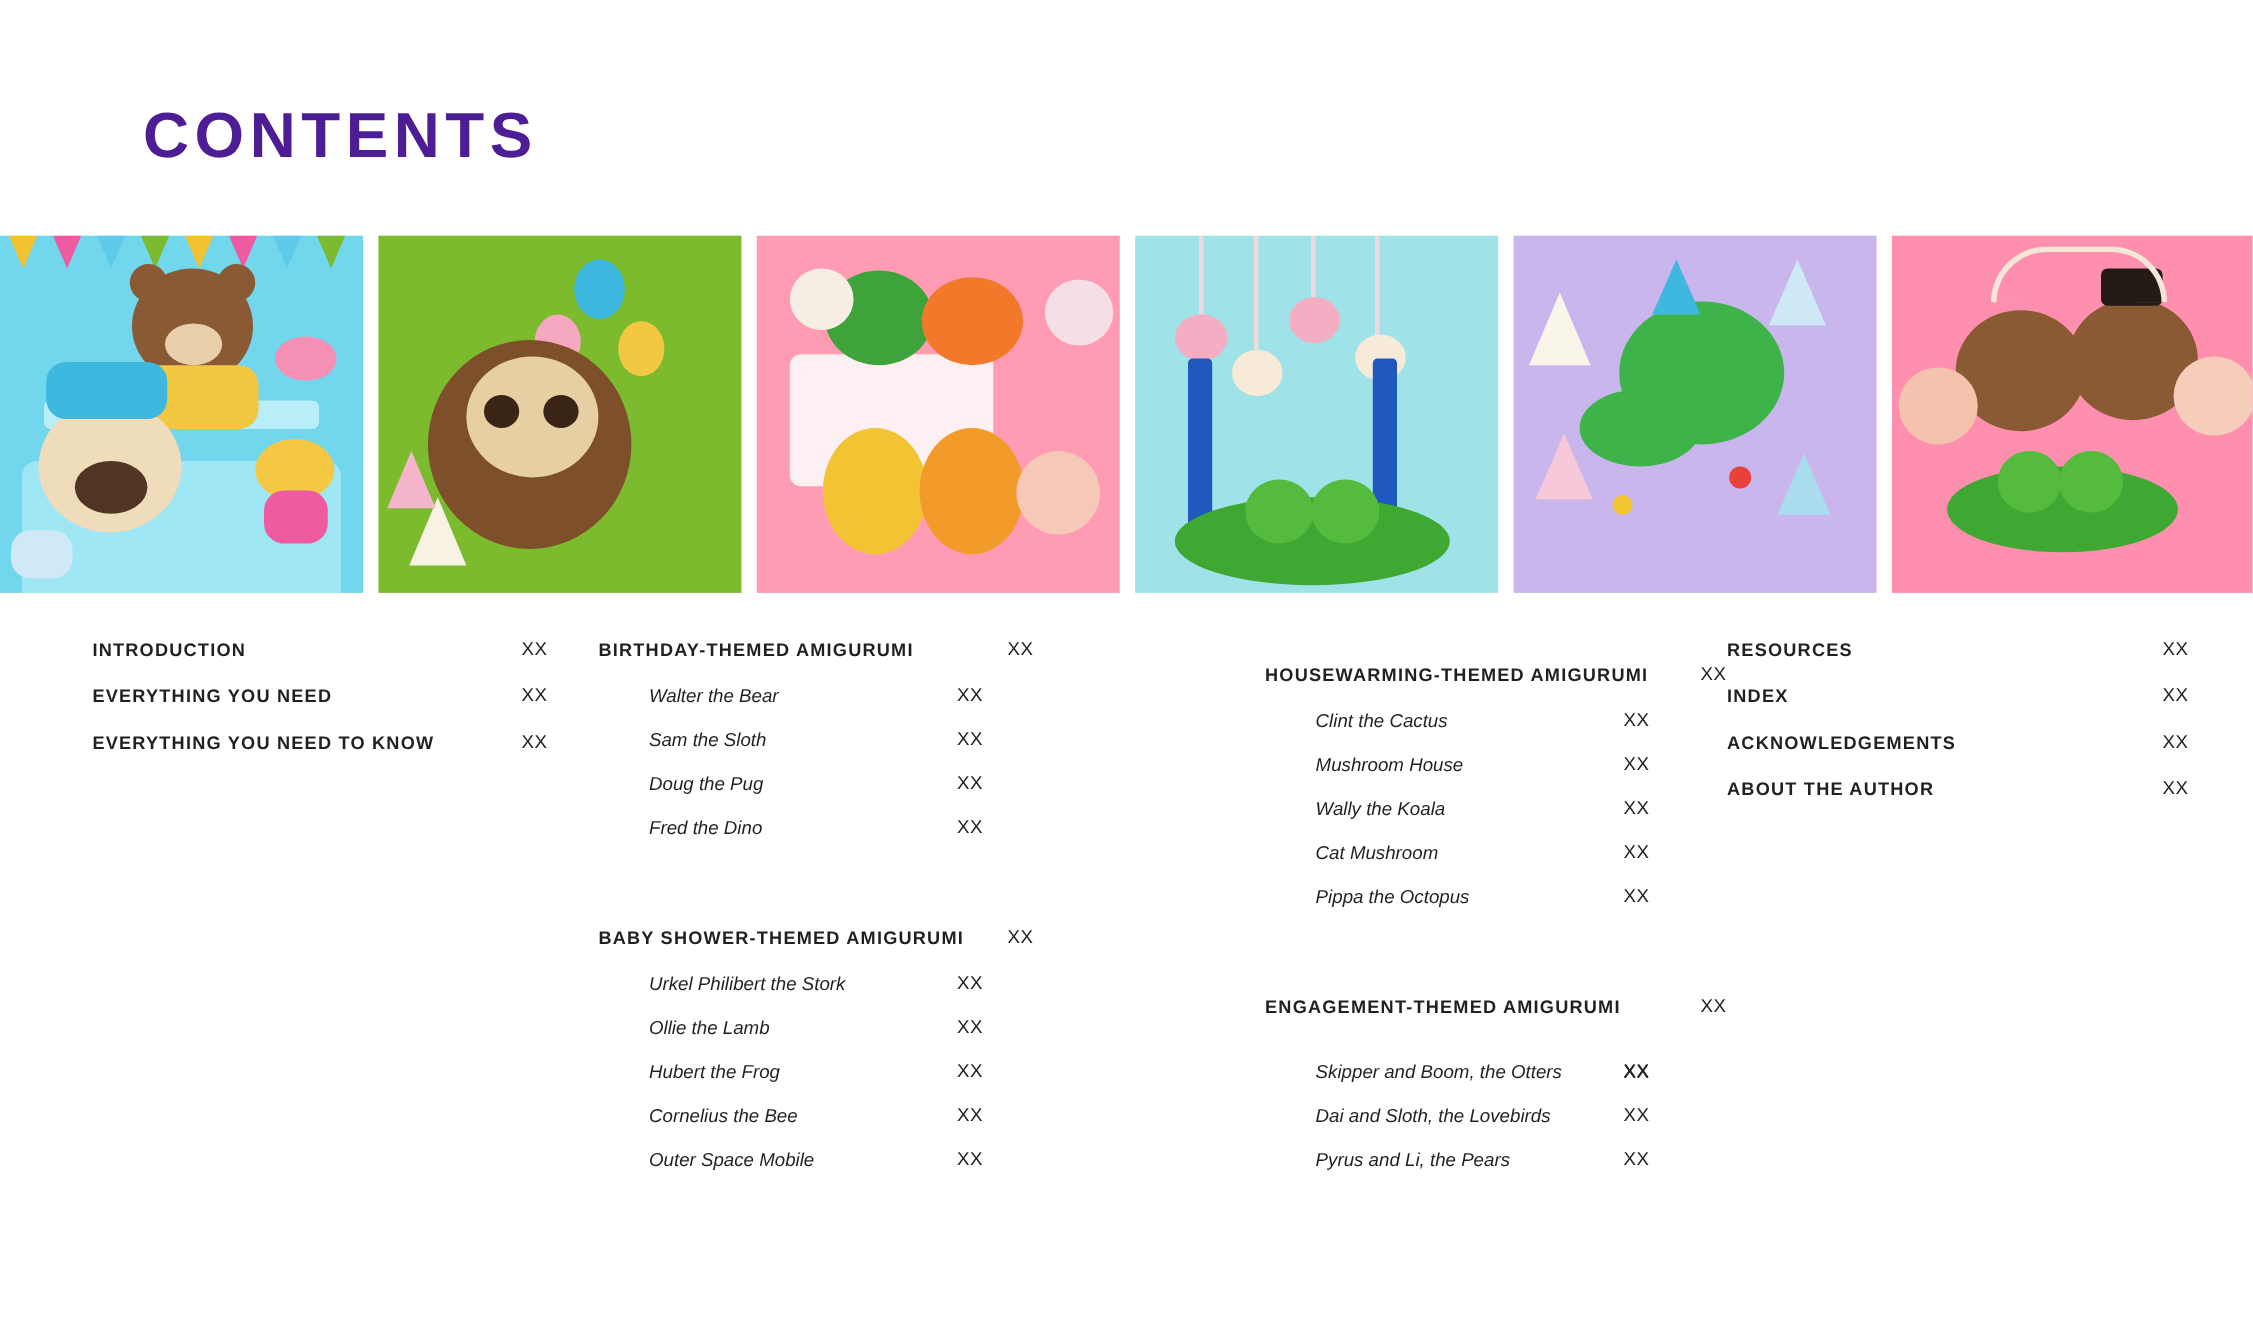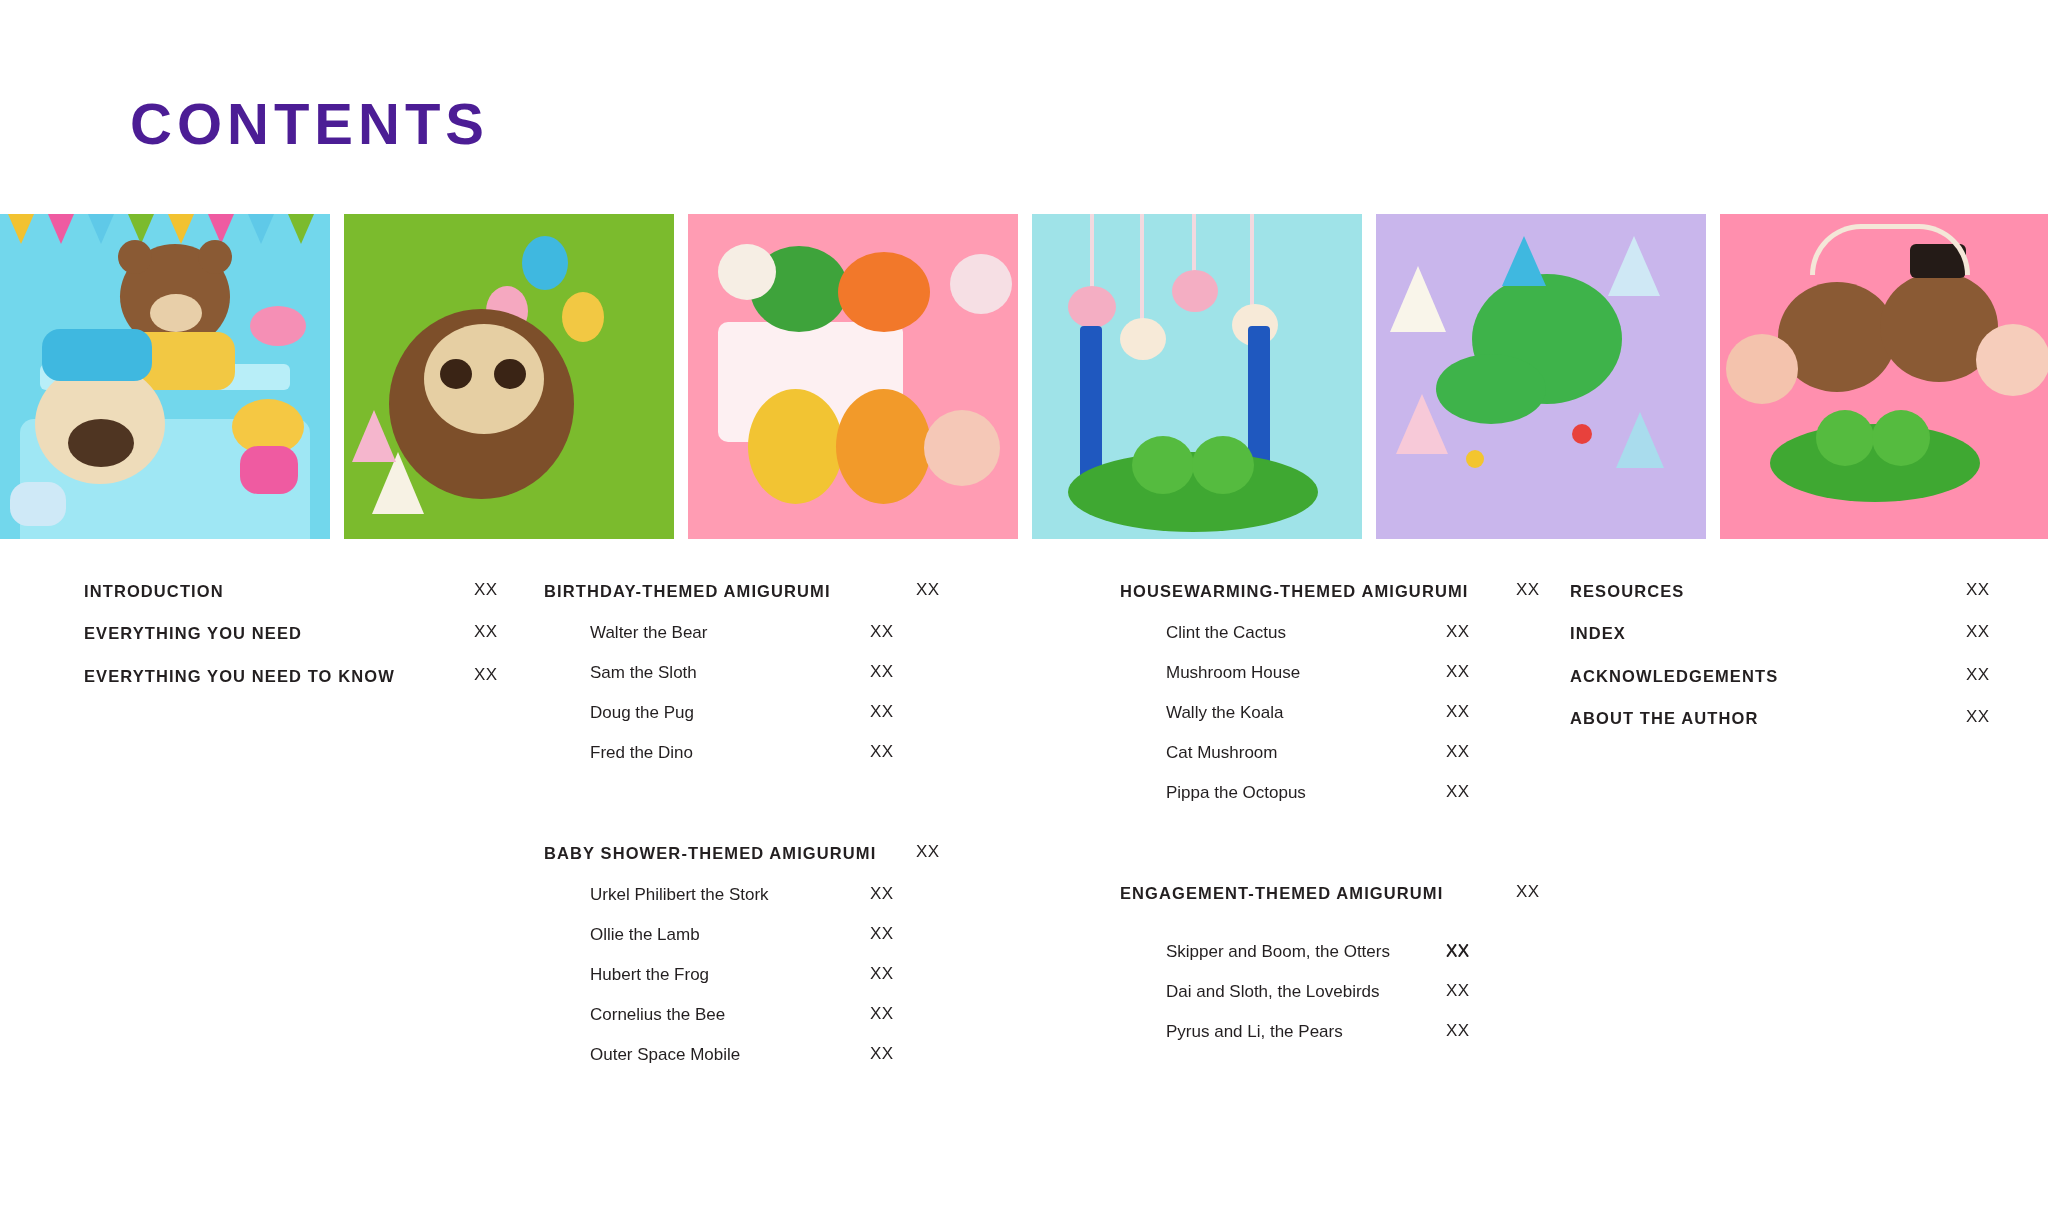--- a/index.html
+++ b/index.html
@@ -78,21 +78,21 @@
     top: 580px;
     width: 2048px;
     height: 520px;
   }
   .col {
     position: absolute;
     top: 0;
   }
   .col-1 { left: 84px;  width: 390px; }
   .col-2 { left: 544px; width: 420px; }
-  .col-3 { left: 1120px; width: 420px; }
+  .col-3 { left: 1150px; width: 420px; margin-top: 23px; }
   .col-4 { left: 1570px; width: 420px; }
 
   .entry {
     position: relative;
     display: flex;
     align-items: flex-start;
     margin-bottom: 20px;
   }
   .entry .label {
     flex: 1 1 auto;
@@ -107,21 +107,21 @@
     margin-left: 16px;
   }
   .entry.head .label {
     font-weight: 700;
     letter-spacing: 1.1px;
     font-size: 16.5px;
     text-transform: uppercase;
   }
   .entry.head .page-no { font-weight: 400; }
   .entry.sub { padding-left: 46px; margin-bottom: 17px; }
-  .entry.sub .label { font-size: 17px; }
+  .entry.sub .label { font-size: 17px; font-style: italic; }
 
   .entry.head .page-no,
   .entry.sub .page-no { letter-spacing: 0.5px; }
 
   .group-gap { height: 60px; }
 
   
   .col-1 .page-no { position: absolute; left: 374px; }
   .col-2 .page-no { position: absolute; left: 356px; }
   .col-3 .page-no { position: absolute; left: 380px; }

